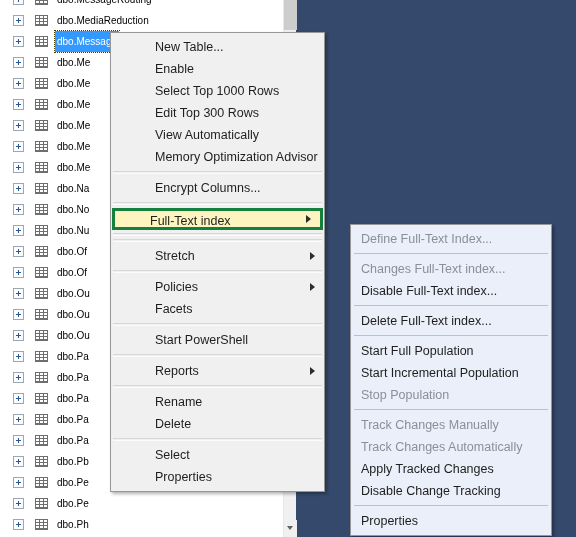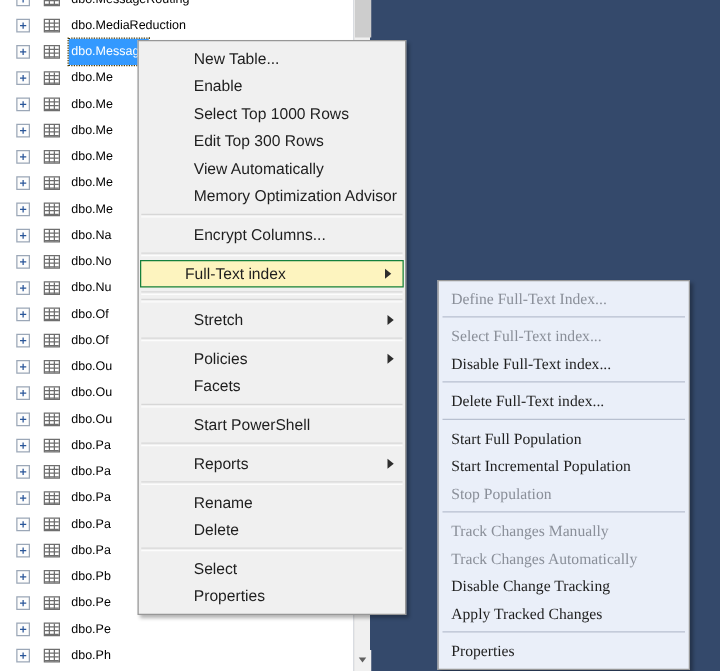--- a/index.html
+++ b/index.html
@@ -151,21 +151,21 @@
     padding-left: 44px;
     padding-right: 22px;
     font-size: 12.5px;
     color: #1e1e1e;
     white-space: nowrap;
     box-sizing: border-box;
   }
   .mi.disabled { color: #8a8f99; }
   .mi.highlight {
     background: #fdf4bf;
-    border: 1px solid #15803d;
+    border: 3px solid #15803d;
     height: 22px;
     line-height: 20px;
     margin: 0 1px;
     padding-left: 35px;
   }
   .sep {
     height: 1px;
     margin: 3px 2px 3px 2px;
     border-top: 1px solid #d7d7d7;
     border-bottom: 1px solid #fcfcfc;
@@ -531,32 +531,32 @@
       <div class="mi"><span>Rename</span></div>
       <div class="mi"><span>Delete</span></div>
       <div class="sep"></div>
       <div class="mi"><span>Select</span></div>
       <div class="mi"><span>Properties</span></div>
     </div>
   </div>
 
 <div class="ctx-menu" id="submenu">
   <div class="gutter"></div>
-<div style="position: relative; padding-top: 3px; padding-bottom: 3px; font-family: Liberation Serif, serif;">
+<div style="position: relative; padding-top: 3px; padding-bottom: 3px;">
       <div class="mi disabled"><span>Define Full-Text Index...</span></div>
       <div class="sep"></div>
-      <div class="mi disabled"><span>Select Full-Text index...</span></div>
+      <div class="mi disabled"><span>Changes Full-Text index...</span></div>
       <div class="mi"><span>Disable Full-Text index...</span></div>
       <div class="sep"></div>
       <div class="mi"><span>Delete Full-Text index...</span></div>
       <div class="sep"></div>
       <div class="mi"><span>Start Full Population</span></div>
       <div class="mi"><span>Start Incremental Population</span></div>
       <div class="mi disabled"><span>Stop Population</span></div>
       <div class="sep"></div>
       <div class="mi disabled"><span>Track Changes Manually</span></div>
       <div class="mi disabled"><span>Track Changes Automatically</span></div>
+      <div class="mi"><span>Apply Tracked Changes</span></div>
       <div class="mi"><span>Disable Change Tracking</span></div>
-      <div class="mi"><span>Apply Tracked Changes</span></div>
       <div class="sep"></div>
       <div class="mi"><span>Properties</span></div>
     </div>
   </div>
 
 </body></html>

